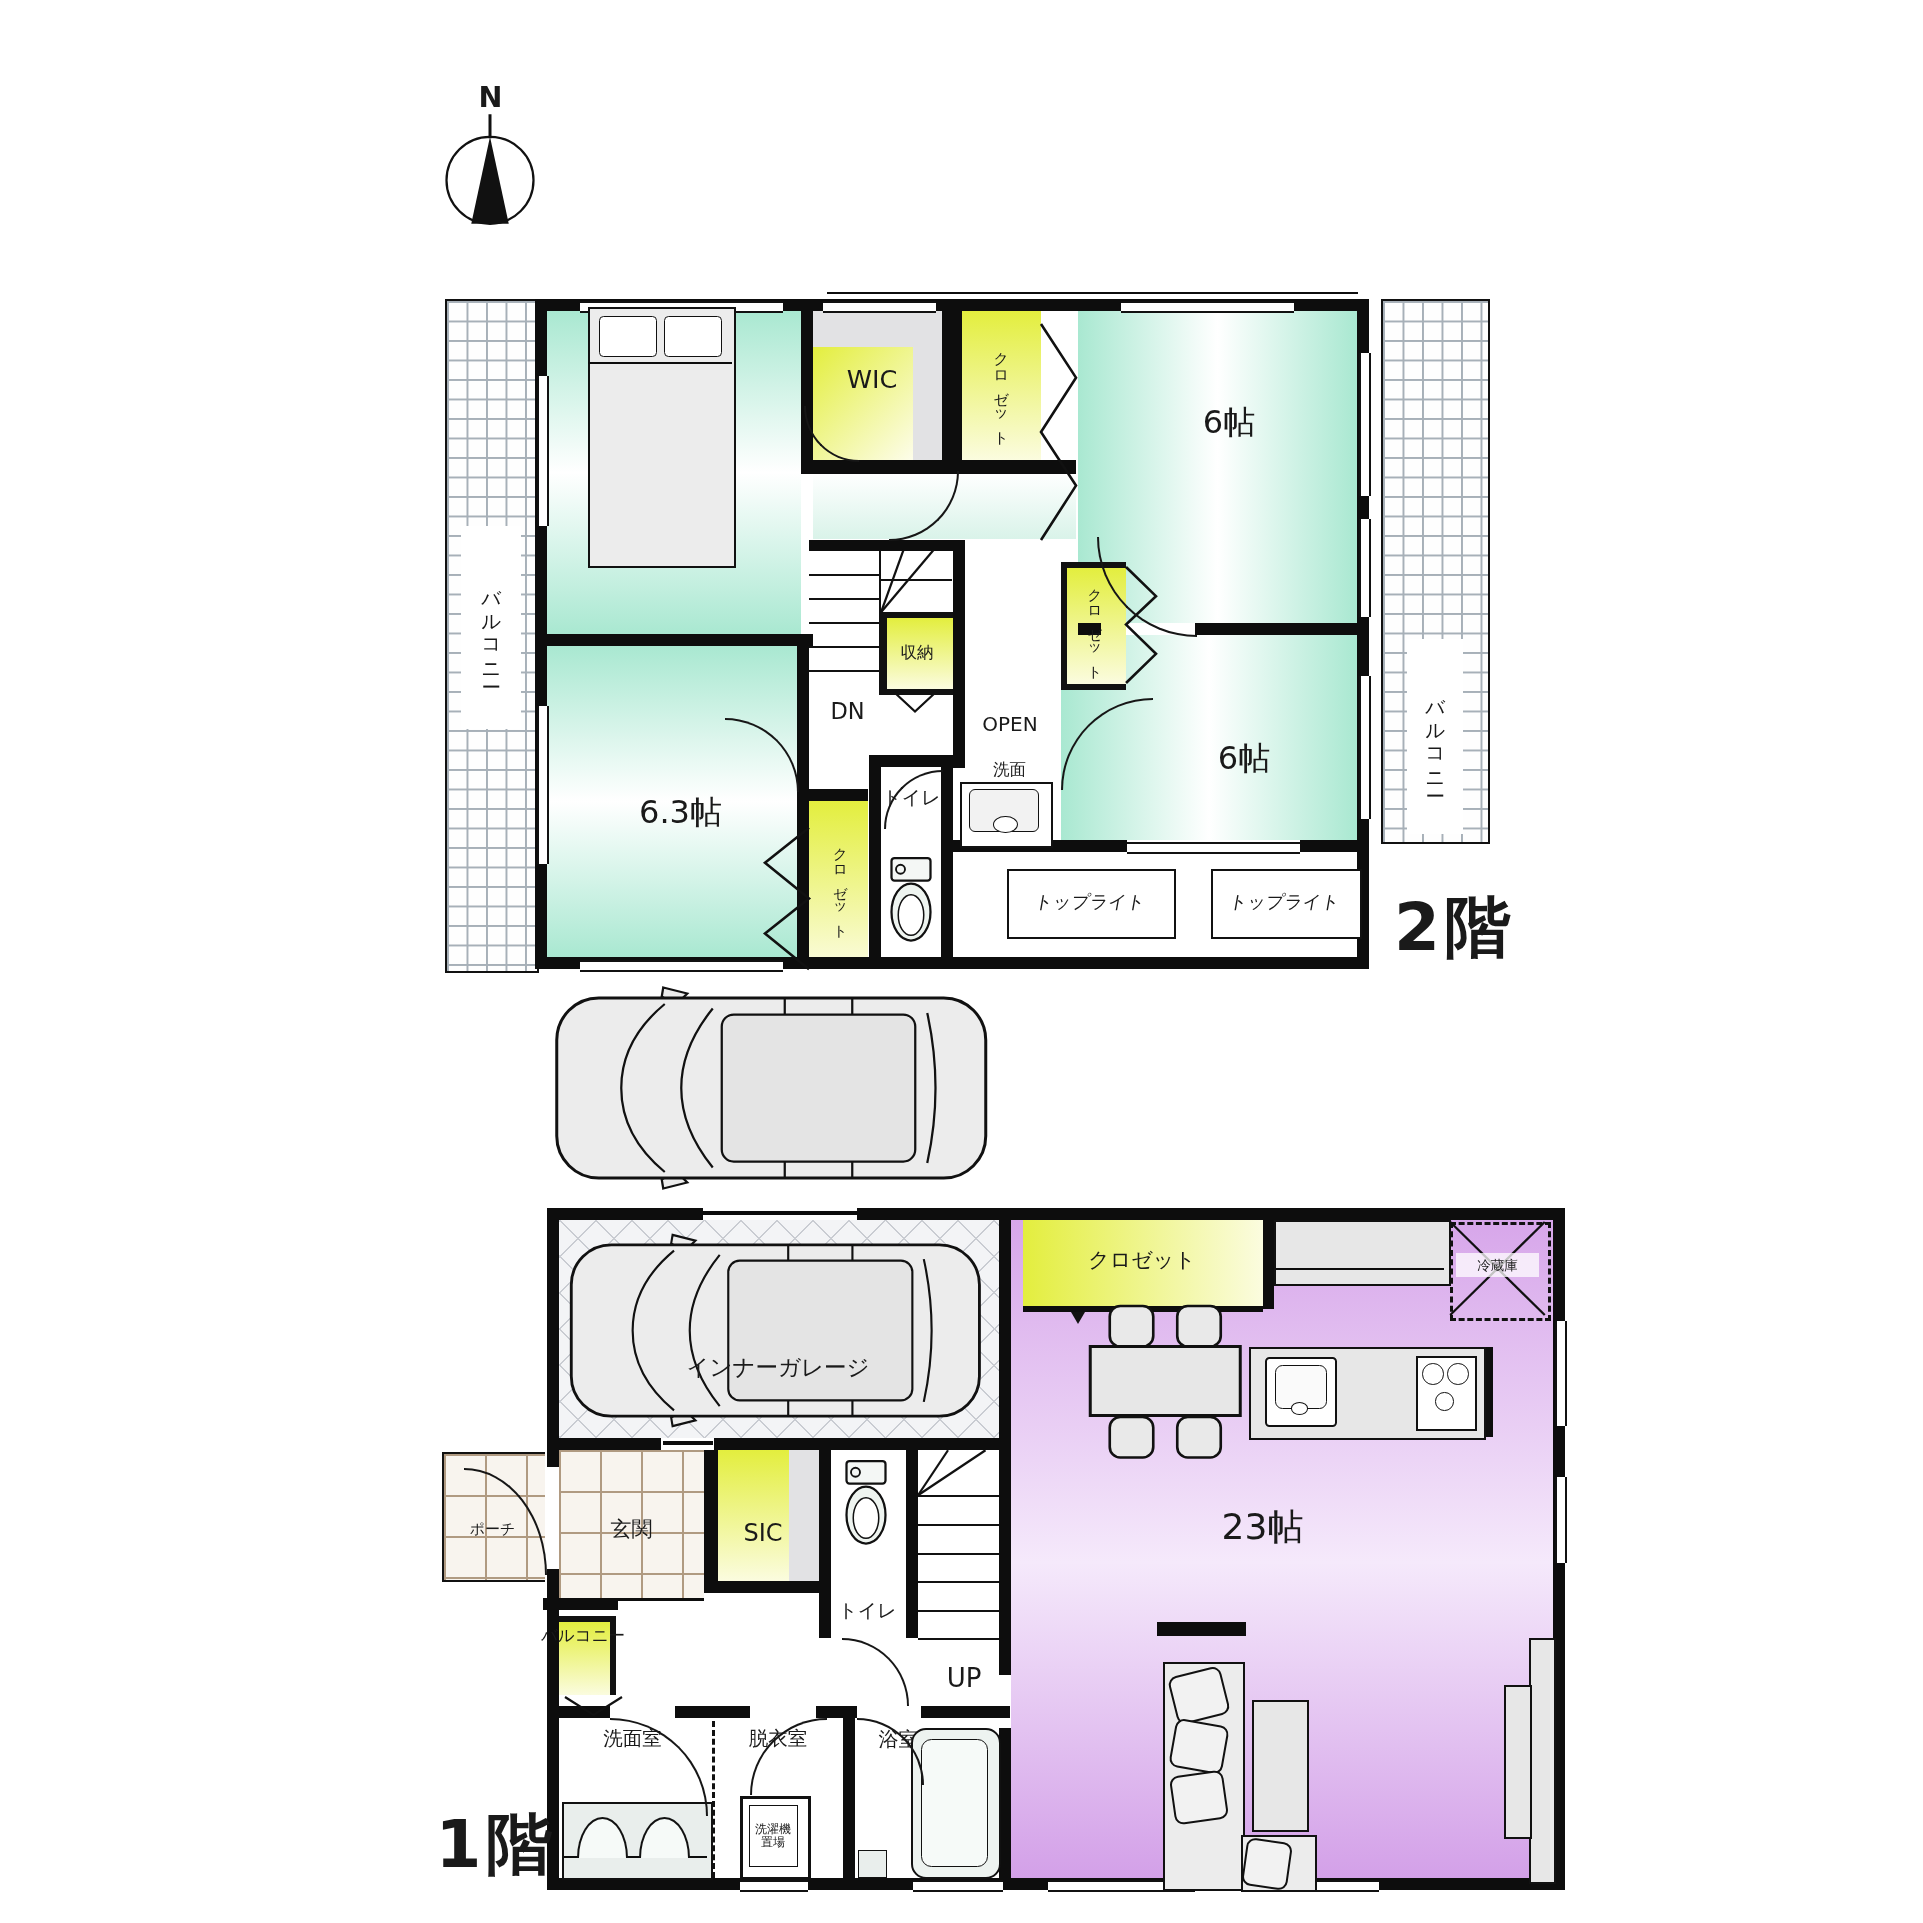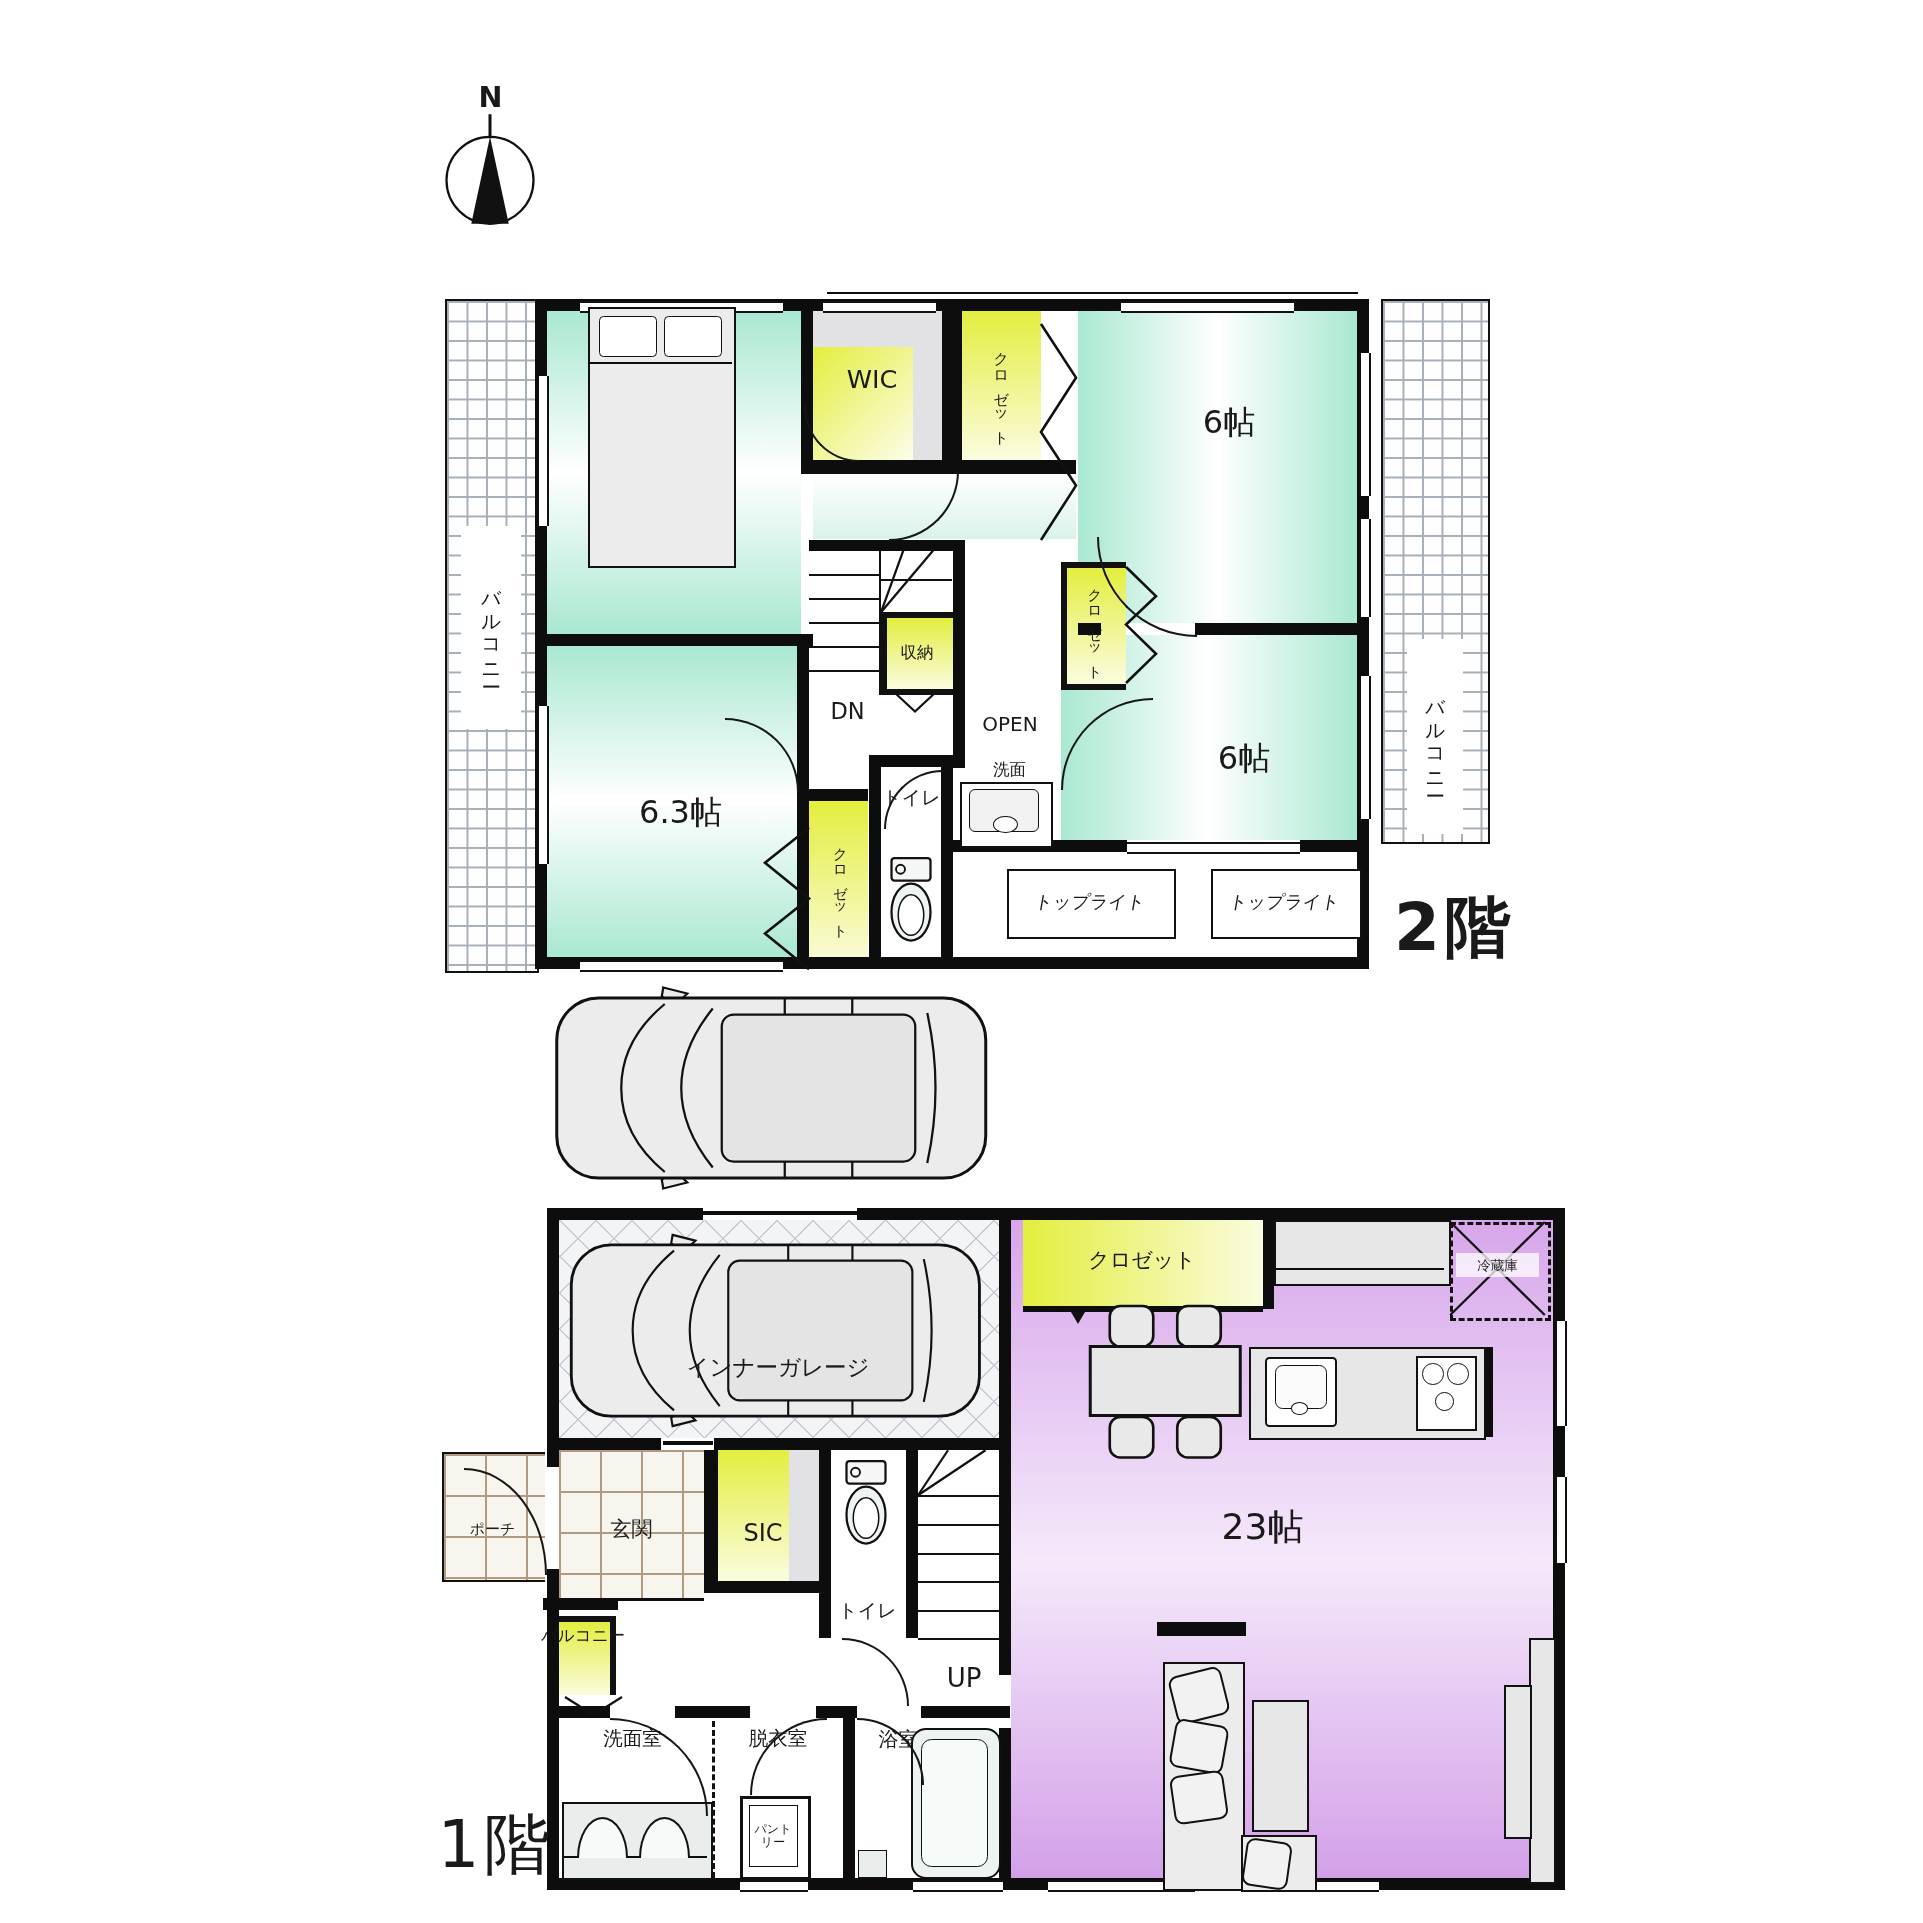--- a/index.html
+++ b/index.html
@@ -317,28 +317,28 @@
     <polyline points="0,0 38,24 76,0" fill="none" stroke="#111" stroke-width="3"></polyline>
   </svg>
 
   <div class="abs" style="left:562px;top:1802px;width:147px;height:74px;border:2.3px solid #111;background:#e9eeec"></div>
   <div class="tl" style="left:564px;top:1856px;width:143px;height:2.3px"></div>
   <div class="abs" style="left:577px;top:1817px;width:47px;height:39px;border:2.3px solid #111;border-bottom:none;border-radius:50% 50% 0 0 / 100% 100% 0 0;background:#f6faf8"></div>
   <div class="abs" style="left:639px;top:1817px;width:47px;height:39px;border:2.3px solid #111;border-bottom:none;border-radius:50% 50% 0 0 / 100% 100% 0 0;background:#f6faf8"></div>
 
   <div class="abs" style="left:740px;top:1796px;width:65px;height:78px;border:3px solid #111;background:#fff"></div>
   <div class="abs" style="left:749px;top:1805px;width:47px;height:60px;border:1.5px solid #111"></div>
-  <div class="lbl" style="left:751px;top:1811px;width:44px;height:50px;font-size:12px;white-space:normal">パントリー</div>
+  <div class="lbl" style="left:751px;top:1811px;width:44px;height:50px;font-size:12px;white-space:normal">洗濯機置場</div>
 
   <div class="abs" style="left:911px;top:1728px;width:86px;height:147px;border:2.3px solid #111;border-radius:15px;background:#edf3f0"></div>
   <div class="abs" style="left:921px;top:1739px;width:65px;height:126px;border:1.9px solid #111;border-radius:10.5px;background:#f6faf8"></div>
   <div class="abs" style="left:858px;top:1850px;width:27px;height:25.6px;border:1.9px solid #111;background:#e9eeec"></div>
 
   <div class="arc arc-tr" style="left:464px;top:1468px;width:81px;height:105px"></div>
   <div class="arc arc-tr" style="left:842px;top:1638px;width:65px;height:66px"></div>
   <div class="arc arc-tr" style="left:610px;top:1718px;width:96px;height:96px"></div>
   <div class="arc arc-tl" style="left:750px;top:1718px;width:75px;height:75px"></div>
   <div class="arc arc-tr" style="left:857px;top:1718px;width:65px;height:65px"></div>
 
-  <div class="lbl" style="left:421px;top:1804px;width:150px;height:83px;font-size:66px;font-weight:normal;letter-spacing:4.5px">1階</div>
+  <div class="lbl" style="left:421px;top:1804px;width:150px;height:83px;font-size:66px;font-weight:bold;letter-spacing:4.5px">1階</div>
 
 </div>
 
 
 </body></html>

